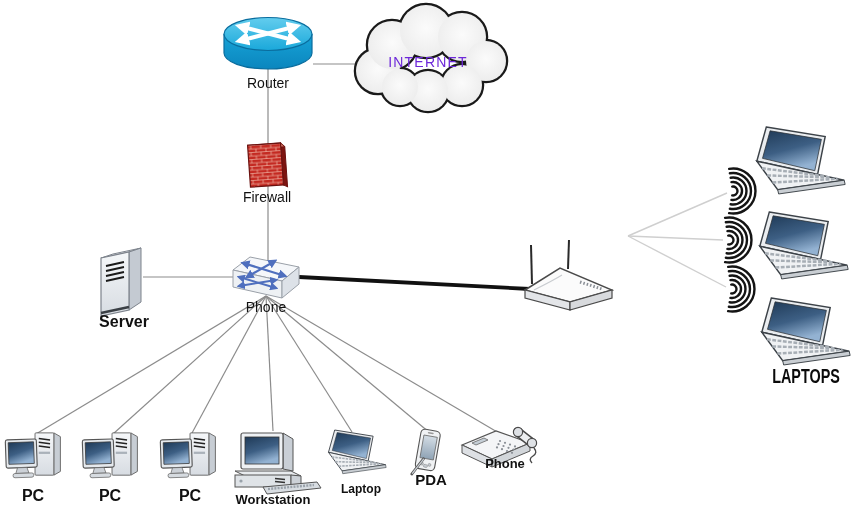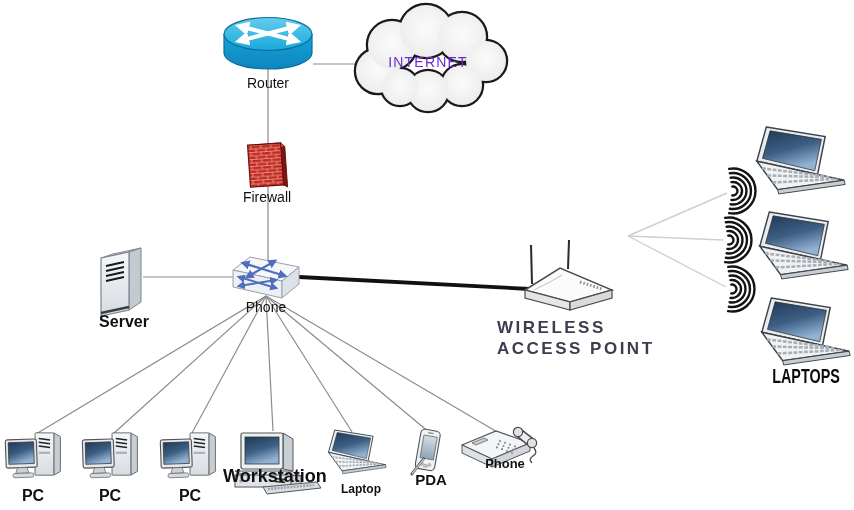--- a/index.html
+++ b/index.html
@@ -251,34 +251,30 @@
 <div class="lbl internet" style="left:368px;top:54px;width:120px;">INTERNET</div>
 
 <div class="lbl reg" style="left:228px;top:75px;width:80px;">Router</div>
 
 <div class="lbl reg" style="left:227px;top:189px;width:80px;text-align:center;">Firewall</div>
 
 <div class="lbl reg" style="left:226px;top:299px;width:80px;">Phone</div>
 
 <div class="lbl bold" style="left:84px;top:314px;width:80px;">Server</div>
 
-<div class="lbl wap" style="left:497px;top:317px;">
-  <div>WIRELESS</div>
-  <div>ACCESS POINT</div>
-</div>
 
 <div class="lbl laptops" style="left:746px;top:368px;width:120px;">
   <span>LAPTOPS</span>
 </div>
 
 <div class="lbl bold" style="left:-7px;top:488px;width:80px;">PC</div>
 <div class="lbl bold" style="left:70px;top:488px;width:80px;">PC</div>
 <div class="lbl bold" style="left:150px;top:488px;width:80px;">PC</div>
 
-<div class="lbl bold" style="left:223px;top:468px;width:100px;font-size:18px;">Workstation</div>
+<div class="lbl bold" style="left:223px;top:492px;width:100px;font-size:13px;">Workstation</div>
 
 <div class="lbl bold" style="left:321px;top:481px;width:80px;font-size:12px;">Laptop</div>
 
 <div class="lbl bold" style="left:391px;top:472px;width:80px;font-size:15px;">PDA</div>
 
 <div class="lbl bold" style="left:465px;top:456px;width:80px;font-size:13px;">Phone</div>
 
 </div>
 
 </body></html>

